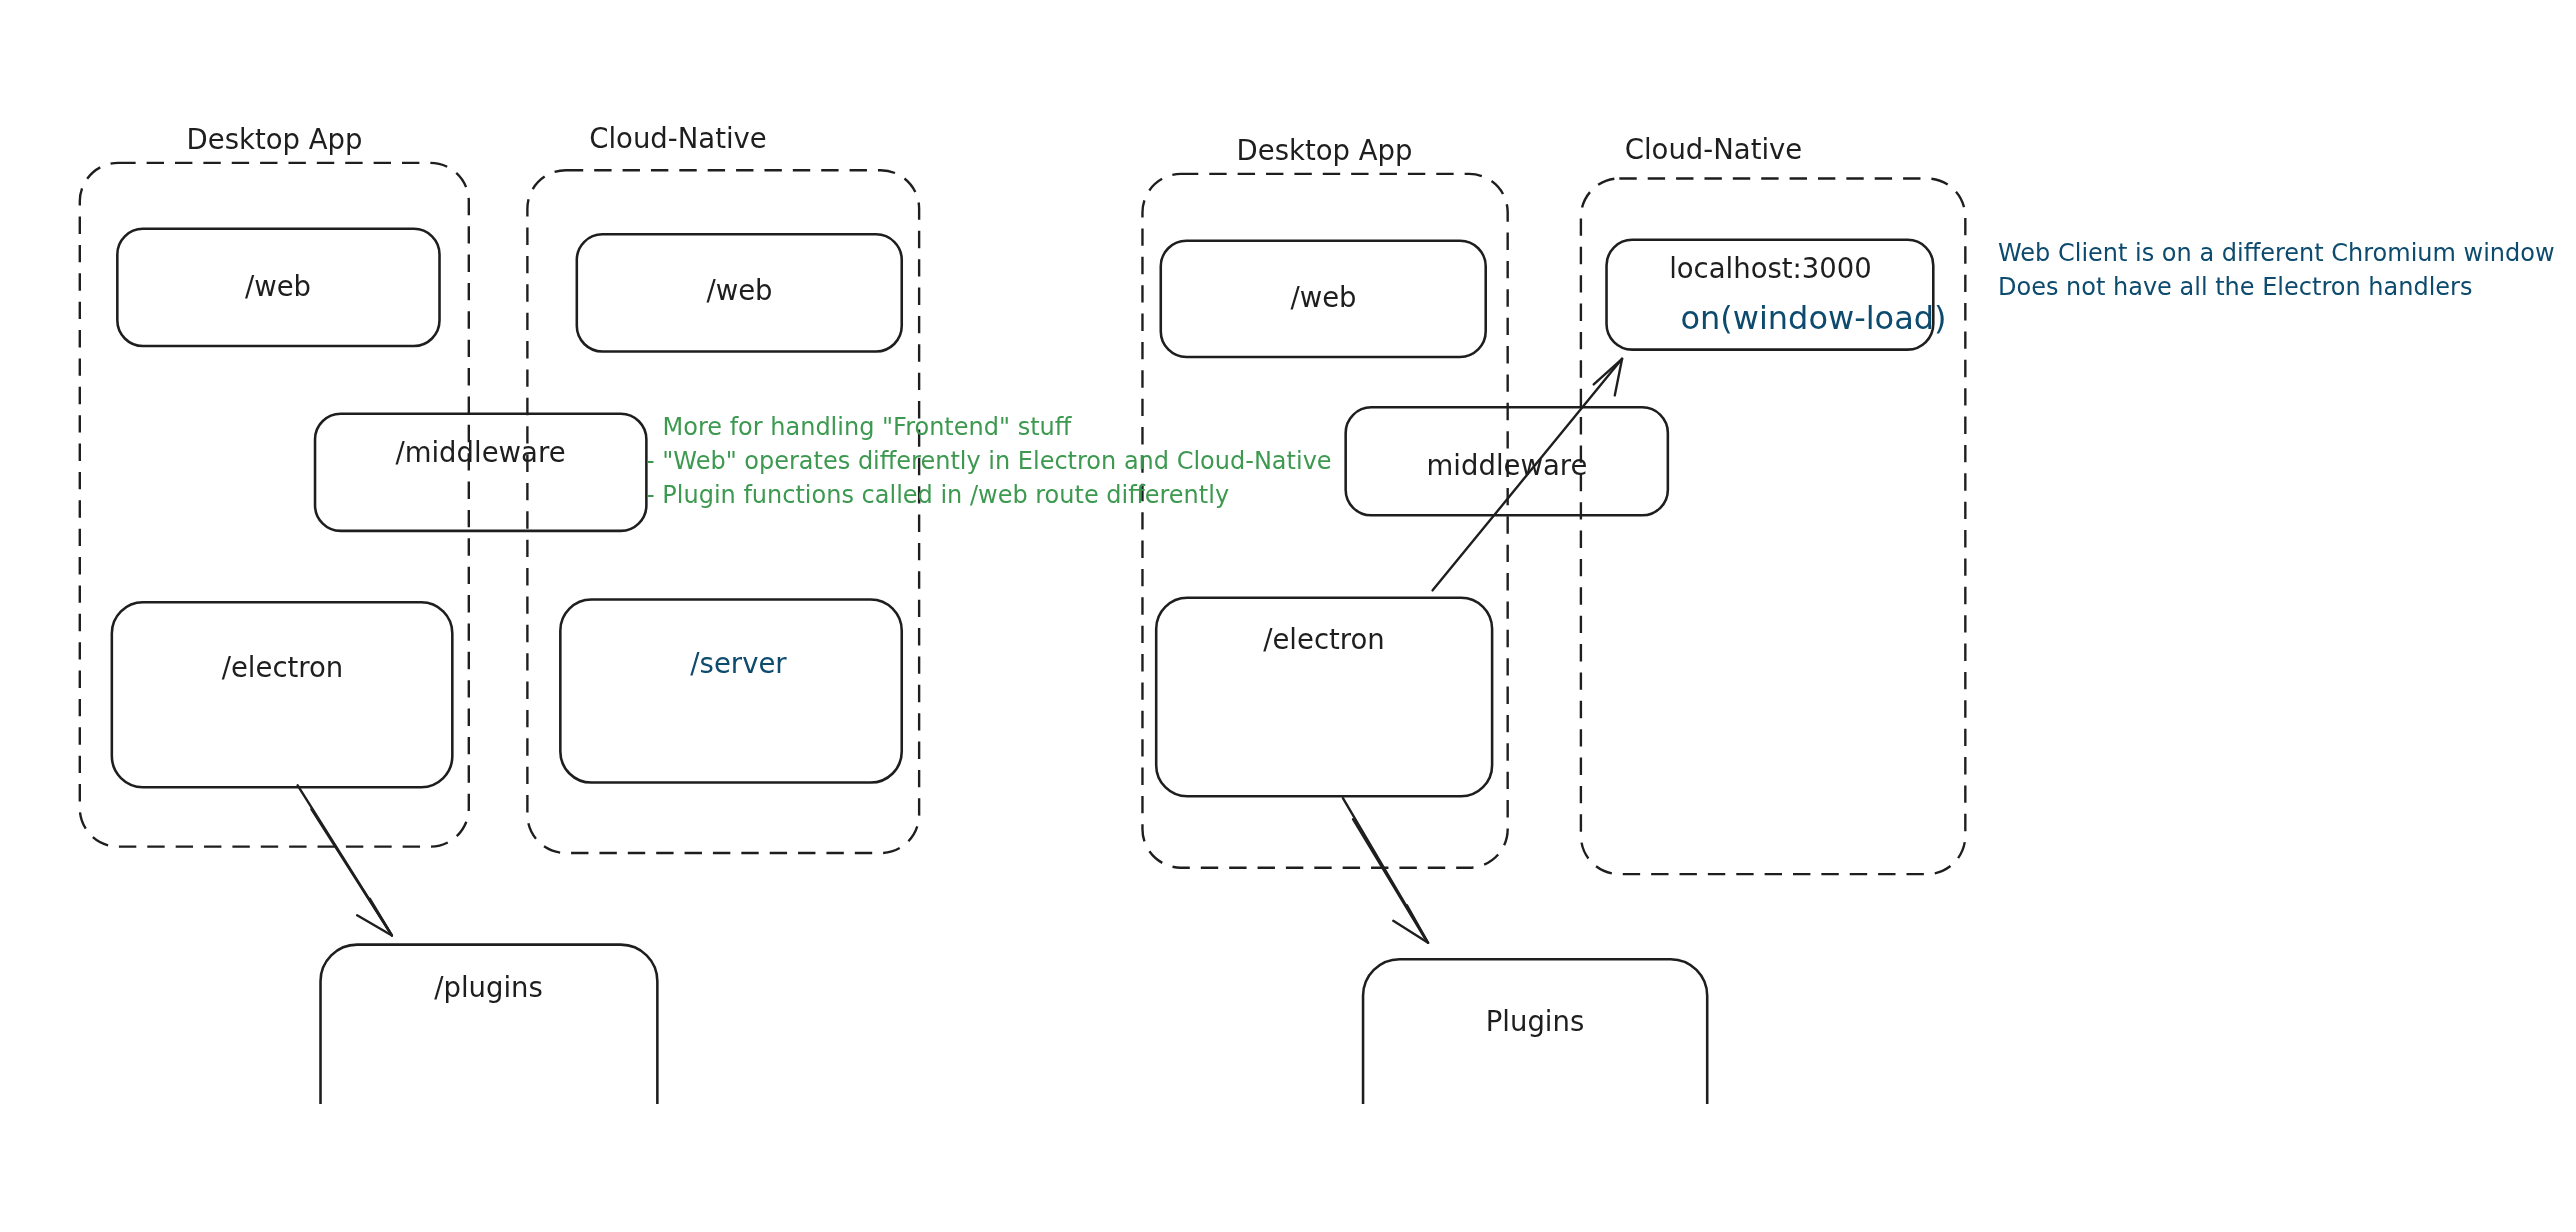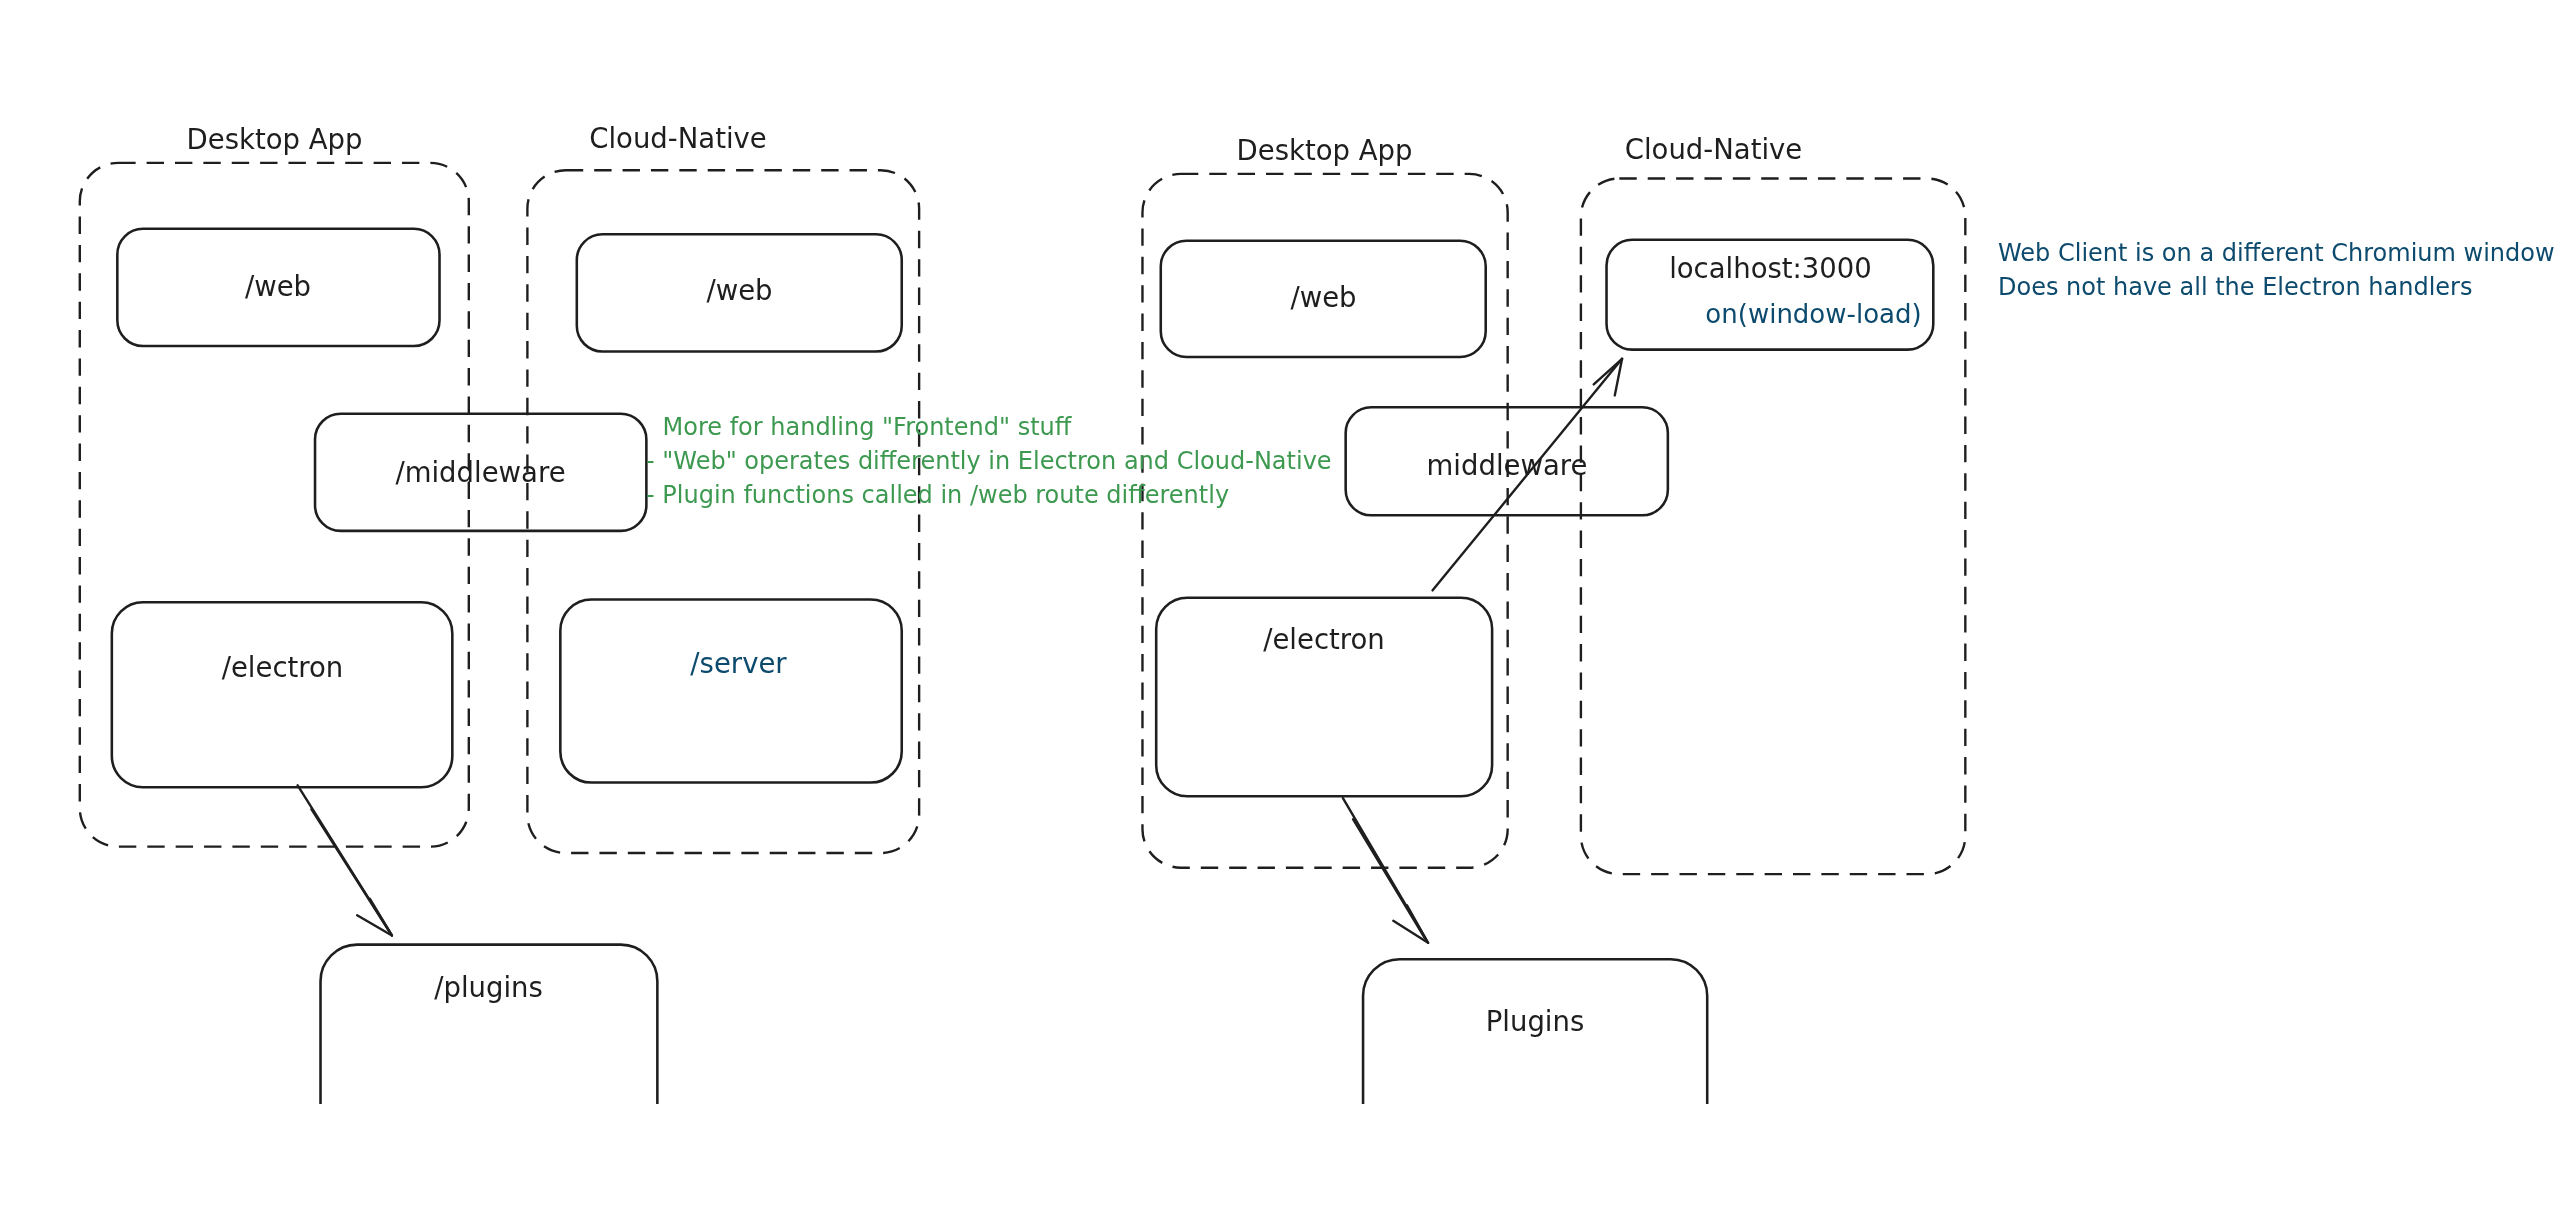--- a/index.html
+++ b/index.html
@@ -13,21 +13,21 @@
   }
   #shapes{position:absolute;left:0;top:0;width:2576px;height:1232px;}
   .lbl{
     position:absolute;
     font-size:27.5px;
     line-height:1.15;
     text-align:center;
     color:#1e1e1e;
     white-space:nowrap;
   }
-  .small{font-size:26px;}
+  .small{font-size:32px;}
   .ann{position:absolute;font-size:24px;line-height:34px;white-space:nowrap;text-align:left;}
   .green{color:#3d9950;}
   .red{color:#0c4a6e;}
 </style>
 </head>
 <body>
 
 <div id="canvas">
 
   <svg id="shapes" viewBox="0 0 2814 1346">
@@ -70,21 +70,21 @@
       <line x1="1560" y1="1030" x2="1537" y2="989"></line>
       <line x1="1560" y1="1030" x2="1522" y2="1006"></line>
     </g>
   </svg>
 
   <div class="lbl" style="left:80px;top:124px;width:389px;">Desktop App</div>
   <div class="lbl" style="left:527px;top:123px;width:302px;">Cloud-Native</div>
 
   <div class="lbl" style="left:117px;top:271px;width:322px;">/web</div>
   <div class="lbl" style="left:577px;top:275px;width:325px;">/web</div>
-  <div class="lbl" style="left:315px;top:457px;width:331px;">/middleware</div>
+  <div class="lbl" style="left:315px;top:437px;width:331px;">/middleware</div>
   <div class="lbl" style="left:112px;top:652px;width:341px;">/electron</div>
   <div class="lbl red" style="left:560px;top:648px;width:341px;margin-left:8px;">/server</div>
   <div class="lbl" style="left:320px;top:972px;width:337px;">/plugins</div>
 
   <div class="ann green" style="left:646px;top:410px;">
     <div style="padding-left:16.5px;">More for handling "Frontend" stuff</div>
     <div>- "Web" operates differently in Electron and Cloud-Native</div>
     <div>- Plugin functions called in /web route differently</div>
   </div>
 

